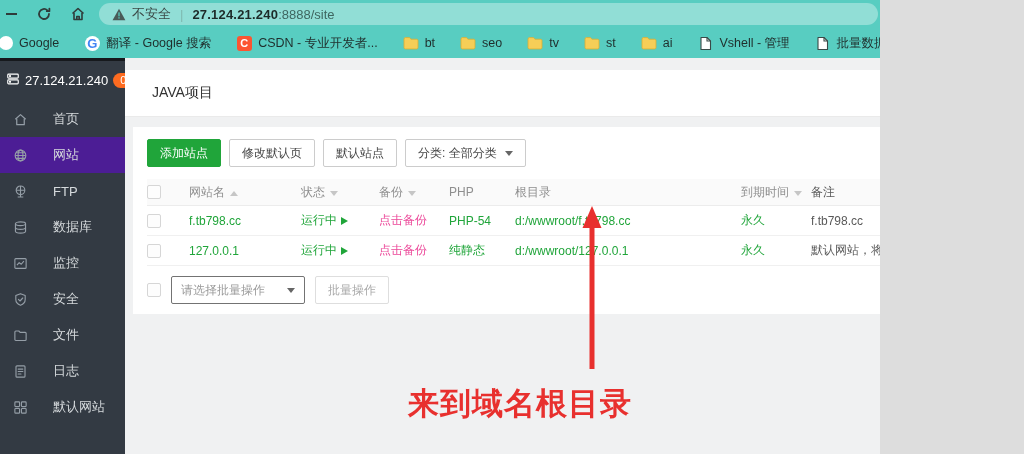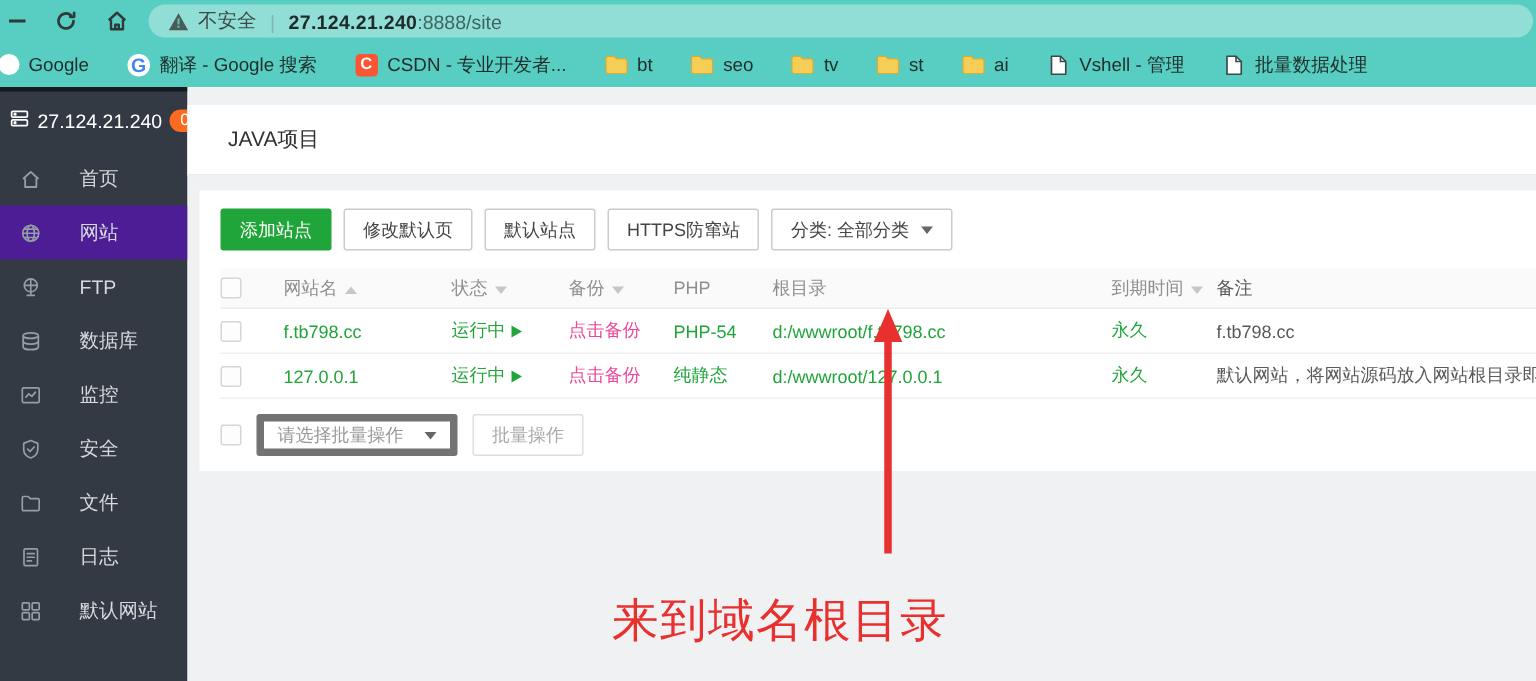--- a/index.html
+++ b/index.html
@@ -1,18 +1,18 @@
 <!DOCTYPE html>
 <html><head>
 <meta charset="utf-8">
 <style>
   * { margin:0; padding:0; box-sizing:border-box; }
   html,body { background:#ddd; }
   .screen {
-    position:relative; width:1024px; height:454px; overflow:hidden;
+    position:relative; width:880px; height:454px; overflow:hidden;
     font-family:"Liberation Sans","DejaVu Sans",sans-serif;
     background:#f0f1f2;
   }
   
   .browser-top { height:28px; background:#58cdc1; display:flex; align-items:center; padding-left:4px; }
   .nav-ico { display:flex; align-items:center; justify-content:center; width:26px; height:26px; color:#2f3b3a; margin-right:8px; }
   .back-dash { width:11px; height:2px; background:#2f3b3a; margin:0 14px 0 2px; }
   .addr-pill { flex:1; height:22px; margin-right:2px; background:rgba(255,255,255,0.34); border-radius:12px;
     display:flex; align-items:center; padding:0 13px; gap:9px; font-size:13px; color:#24423e; }
   .addr-warning { display:flex; align-items:center; gap:6px; color:#3c4a48; }
@@ -53,23 +53,23 @@
   .c-cb{ width:42px; } .c-name{ width:112px; } .c-status{ width:78px; } .c-backup{ width:70px; }
   .c-php{ width:66px; } .c-root{ width:226px; } .c-exp{ width:70px; } .c-remark{ flex:1; color:#595959; white-space:nowrap; overflow:hidden; }
   .cb { width:14px; height:14px; border:1px solid #d6d6d6; border-radius:2px; background:#fdfdfd; cursor:pointer; }
   .green { color:#20a53a; } .orange { color:#ec4899; cursor:pointer; }
   a.glink { color:#20a53a; text-decoration:none; cursor:pointer; }
   .play { display:inline-block; width:0; height:0; border-left:7px solid #20a53a; border-top:4.5px solid transparent; border-bottom:4.5px solid transparent; margin-left:4px; vertical-align:-1px; }
   .sort { display:inline-block; margin-left:5px; width:0; height:0; }
   .sort.up { border-left:4px solid transparent; border-right:4px solid transparent; border-bottom:5px solid #c6c6c6; }
   .sort.down { border-left:4px solid transparent; border-right:4px solid transparent; border-top:5px solid #c6c6c6; }
   .batch { display:flex; align-items:center; gap:10px; margin-top:10px; }
-  .select { width:134px; height:28px; border:5px solid #737373; border-radius:2px; display:flex; align-items:center; justify-content:space-between; padding:0 9px; color:#9a9a9a; font-size:12px; background:#fff; cursor:pointer; }
-  
-  .red-note { position:absolute; left:408px; top:393px; font-size:31px; color:#e8302e; font-weight:400; letter-spacing:1px; z-index:20; }
+  .select { width:134px; height:28px; border:1px solid #737373; border-radius:2px; display:flex; align-items:center; justify-content:space-between; padding:0 9px; color:#9a9a9a; font-size:12px; background:#fff; cursor:pointer; }
+  
+  .red-note { position:absolute; left:408px; top:383px; font-size:31px; color:#e8302e; font-weight:700; letter-spacing:1px; z-index:20; }
   .arrow-svg { position:absolute; left:579px; top:203px; z-index:20; pointer-events:none; }
 </style>
 </head>
 <body>
 
 <div class="screen">
 
   <div class="browser-top">
     <div class="back-dash"></div>
     <div class="nav-ico">
@@ -285,21 +285,20 @@
         <div class="tab">
           <span>JAVA项目</span>
         </div>
       </div>
 
       <div class="card">
         <div class="toolbar">
           <button class="btn primary">添加站点</button>
           <button class="btn">修改默认页</button>
           <button class="btn">默认站点</button>
-          <button class="btn">HTTPS防窜站</button>
           <button class="btn">
             <span>分类: 全部分类</span>
             <span class="caret-down"></span>
           </button>
         </div>
 
         <div class="table">
           <div class="trow thead">
             <div class="c-cb">
                 <div class="cb"></div>

